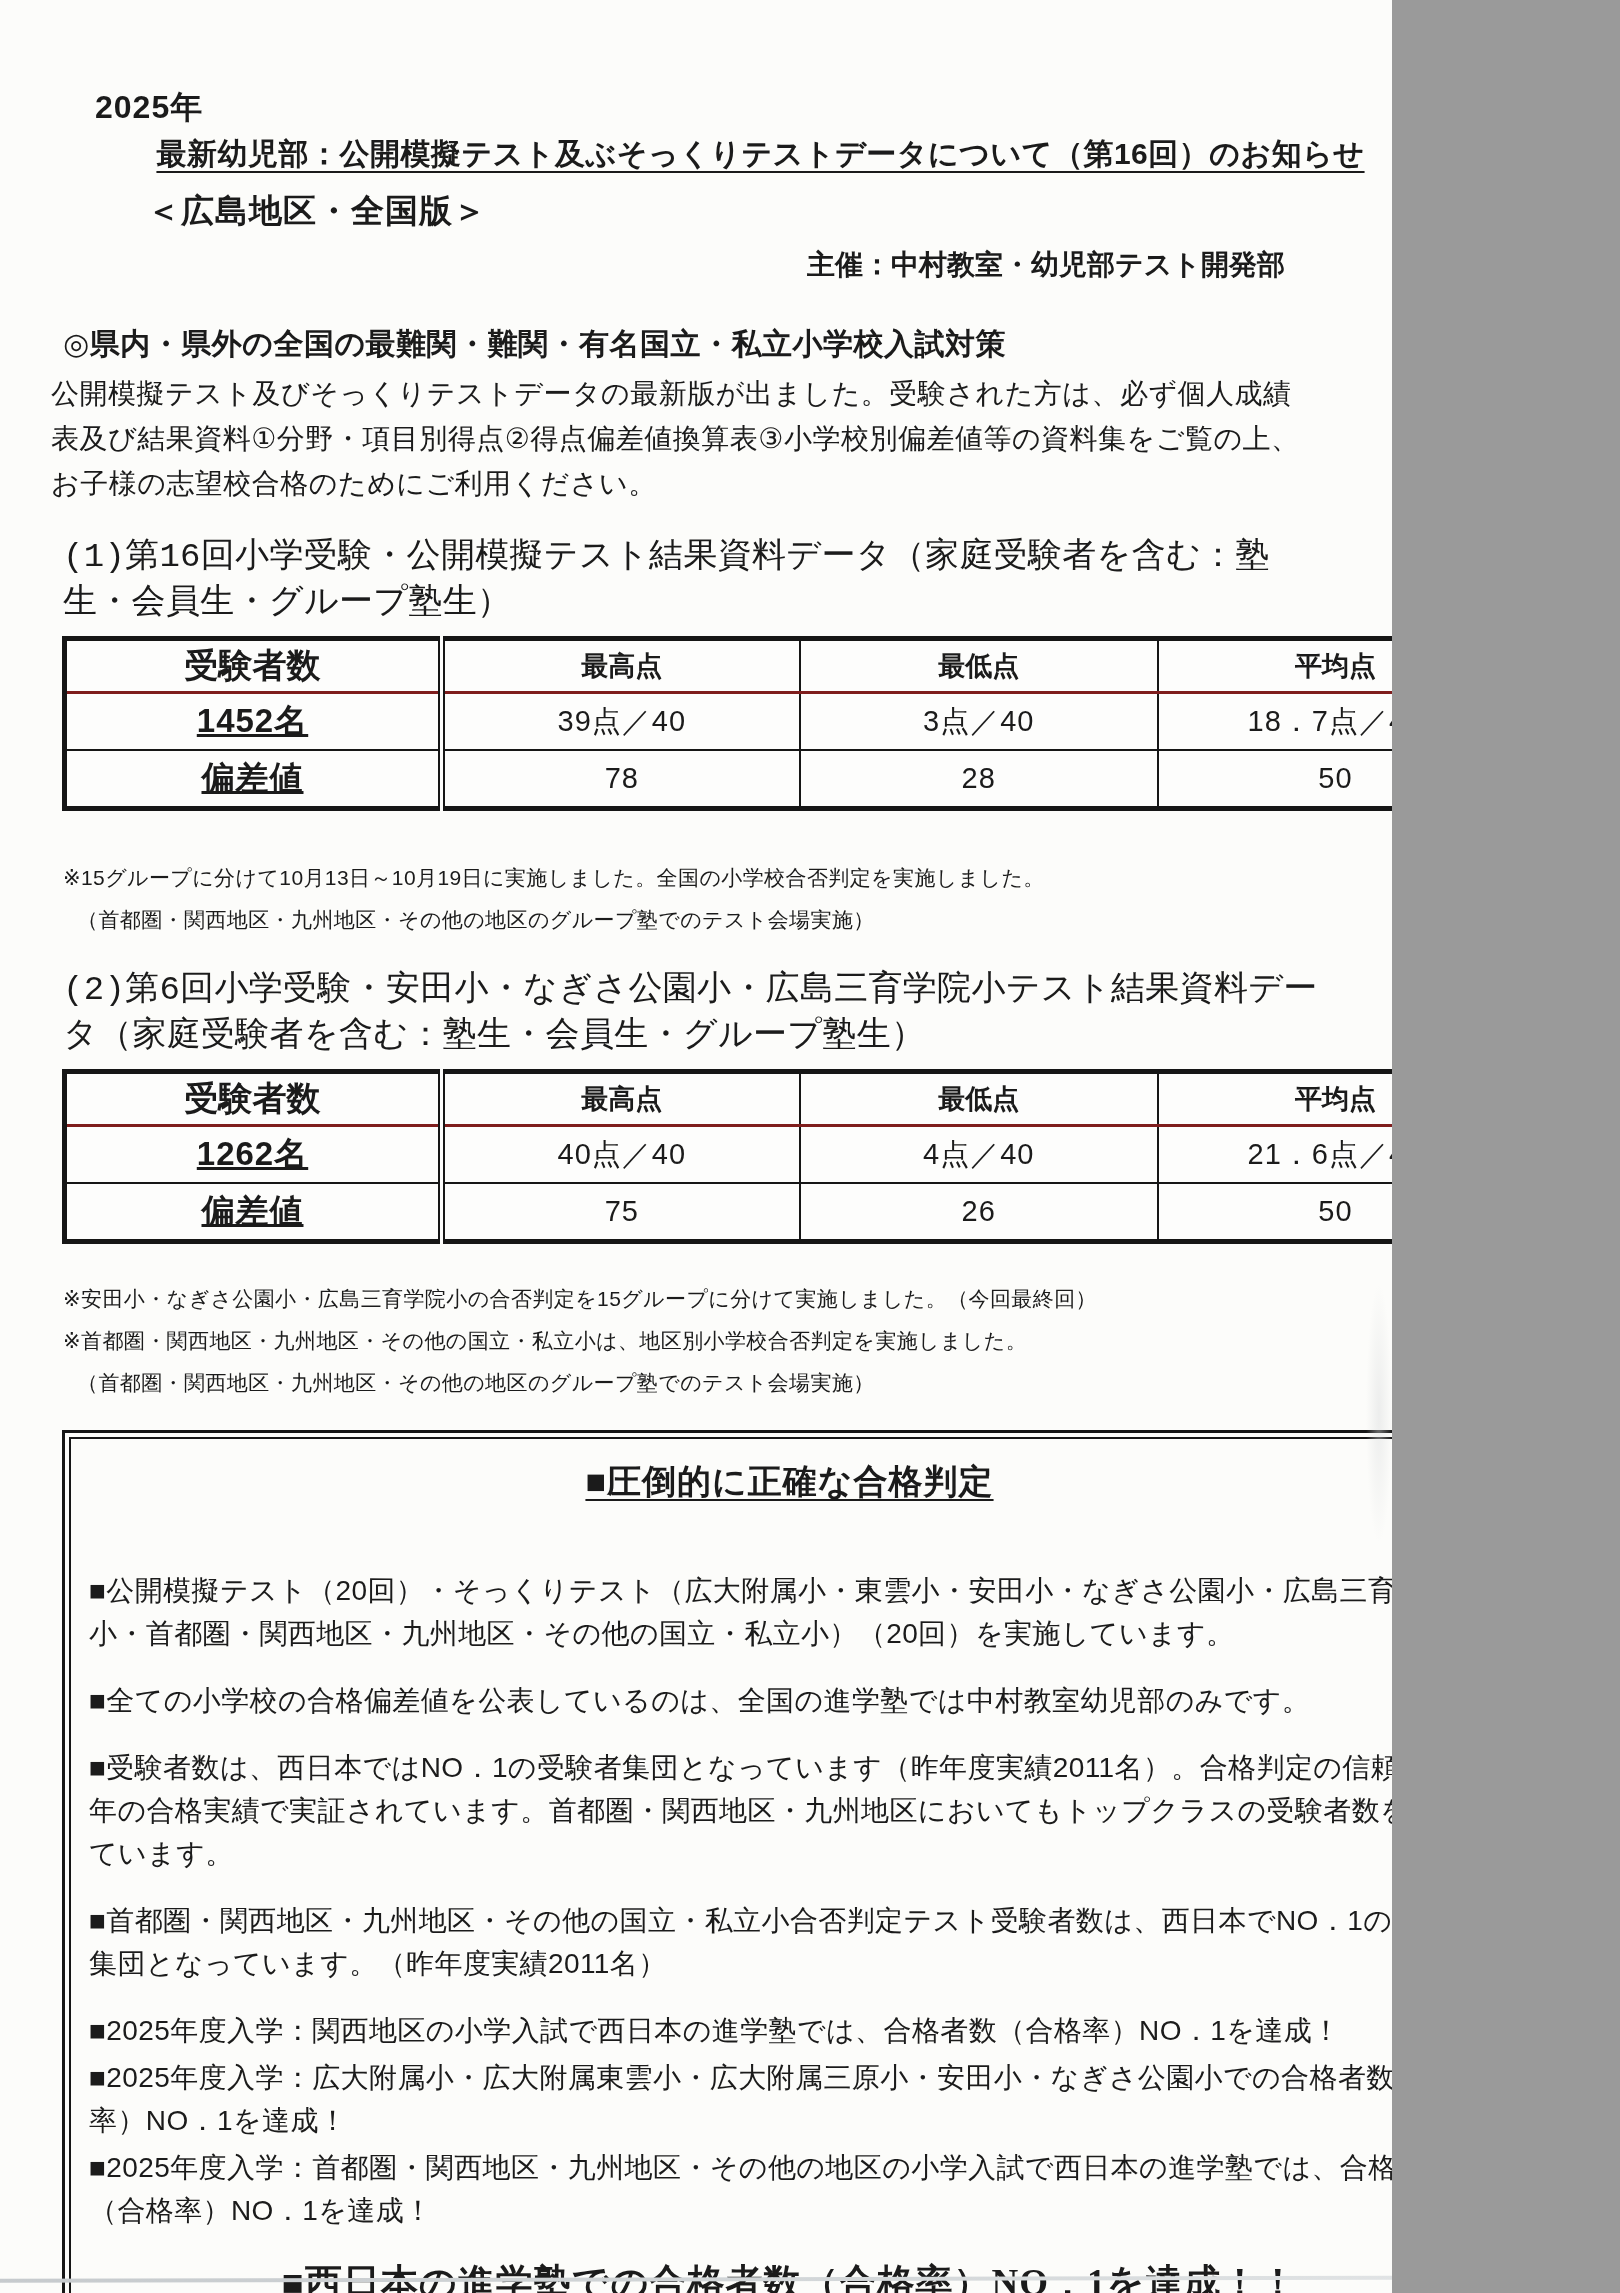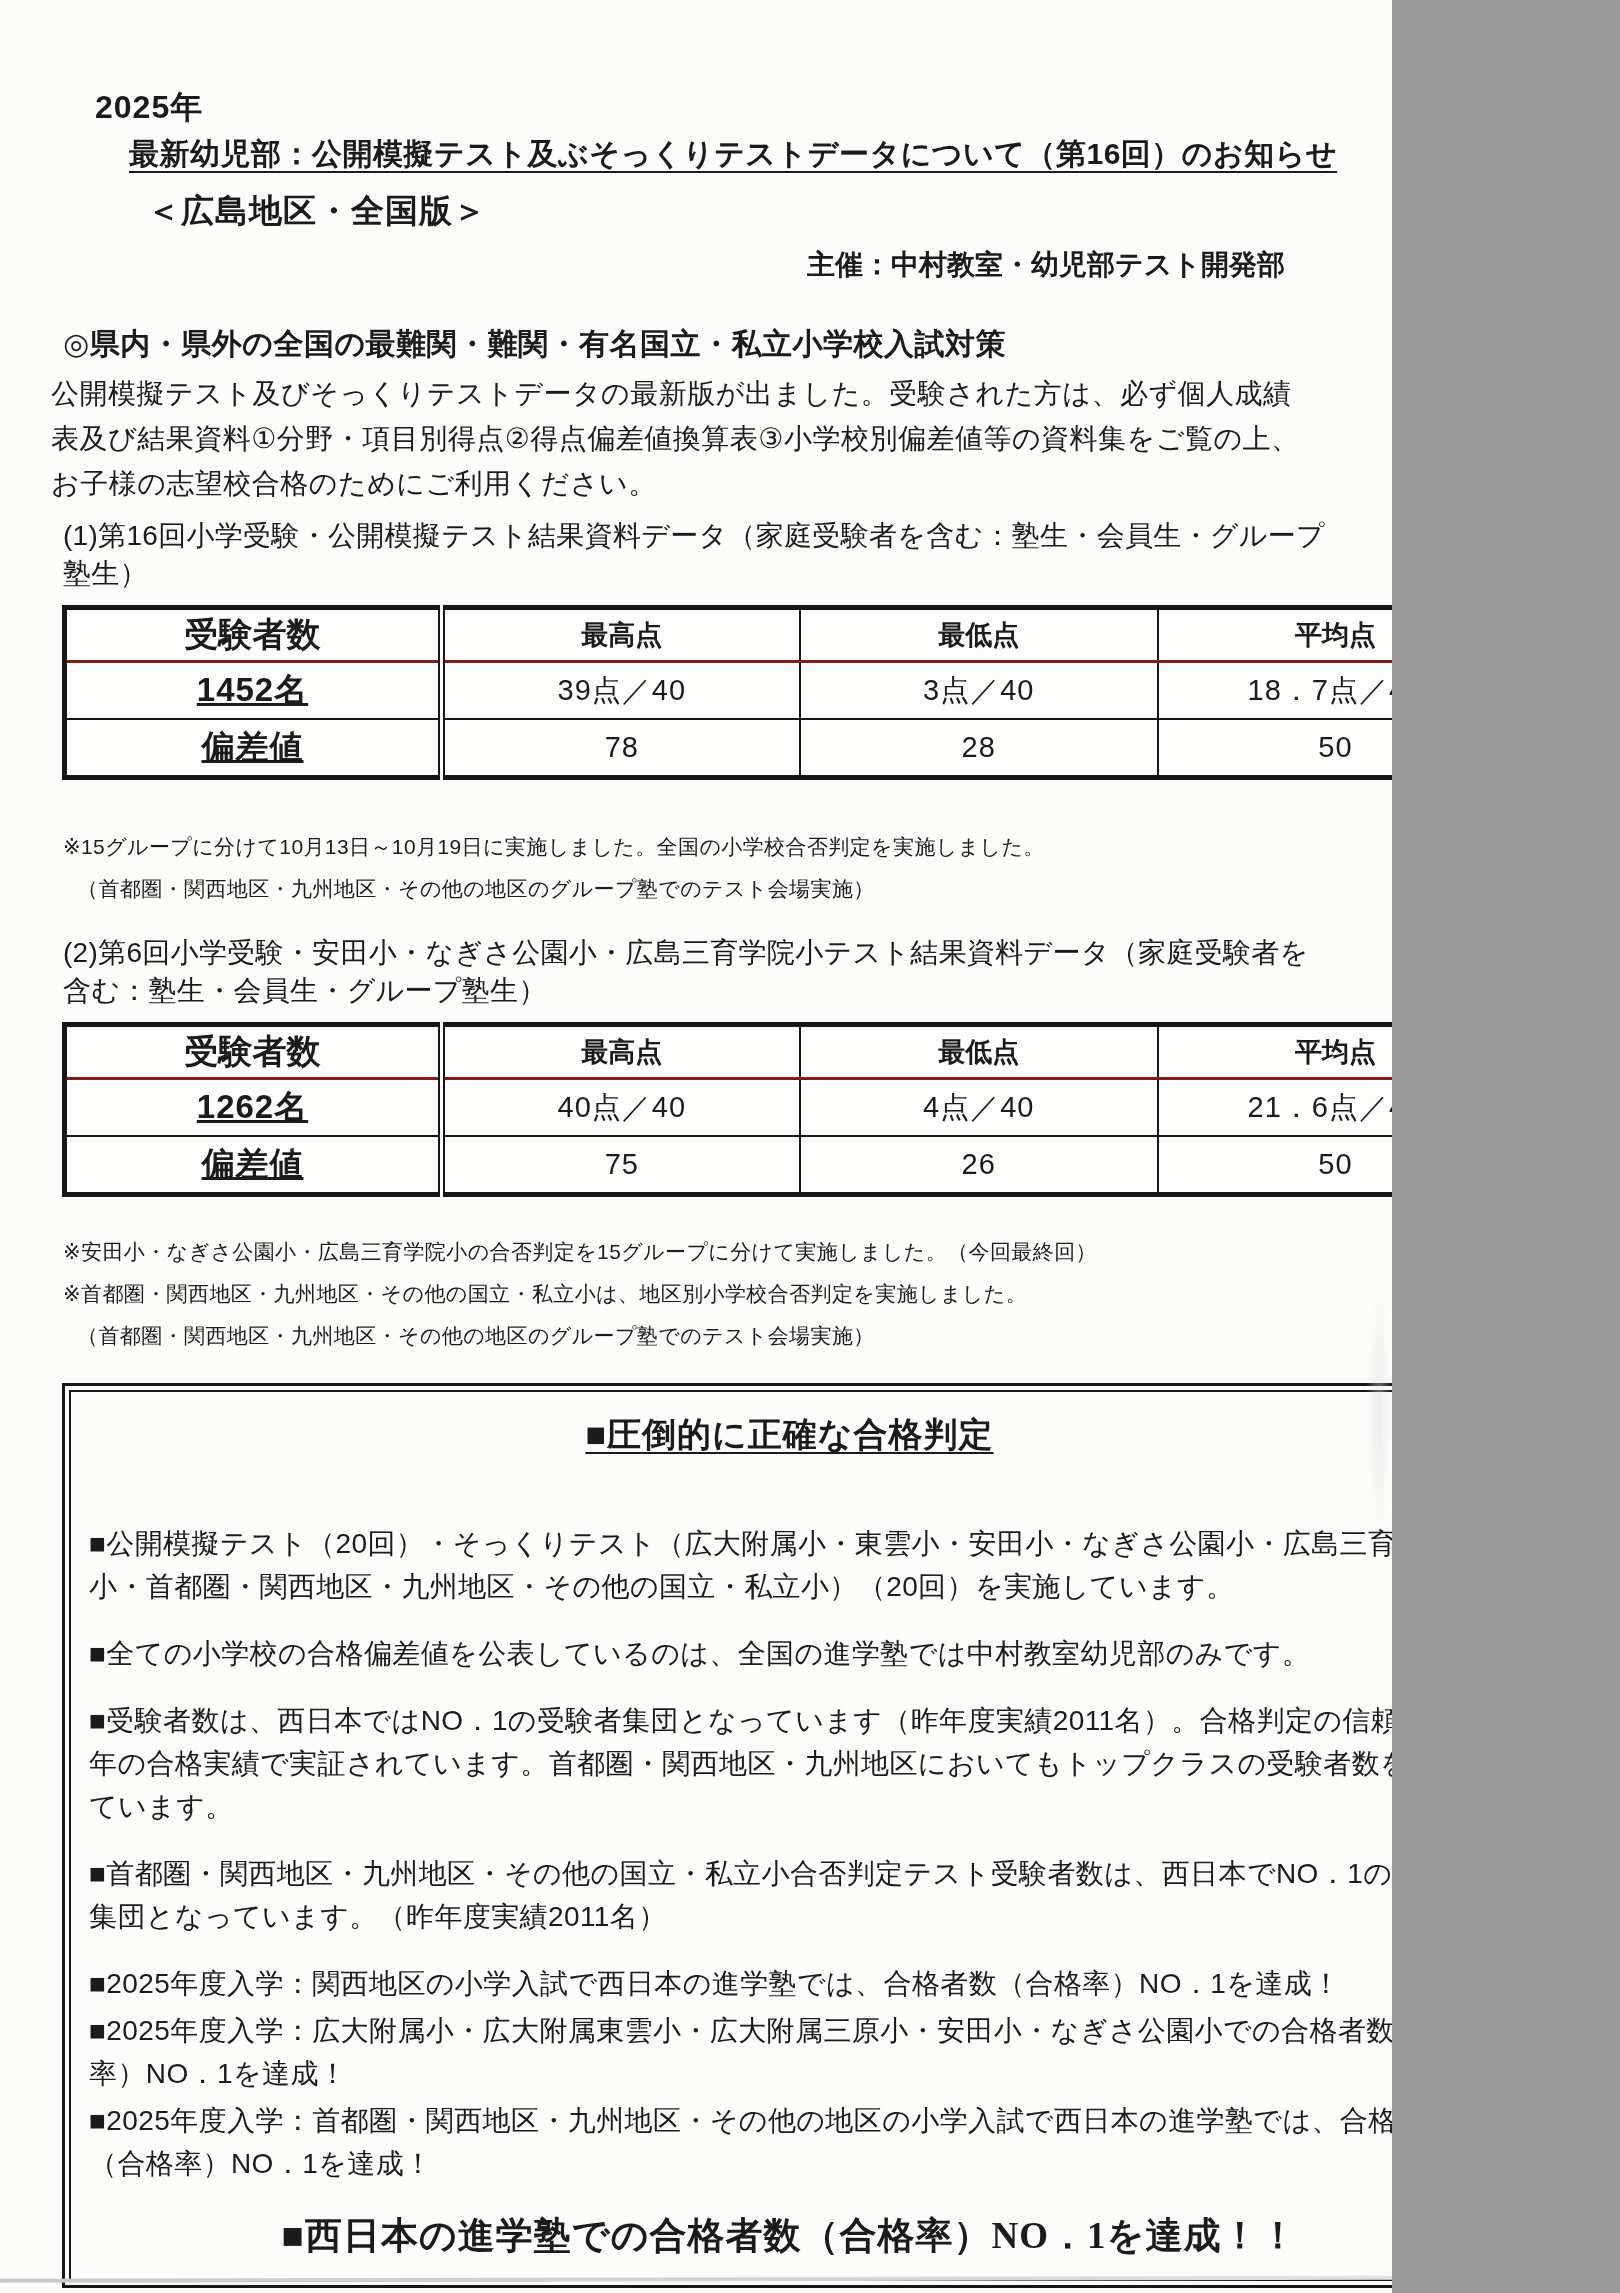--- a/index.html
+++ b/index.html
@@ -17,42 +17,43 @@
     margin:0 0 0 95px;
     font-size:32px;font-weight:bold;letter-spacing:1px;
   }
   .doc-title{
     margin:4px 0 0 129px;
     font-size:30px;font-weight:bold;
     text-decoration:underline;
     text-decoration-thickness:2px;
     text-underline-offset:7px;
     letter-spacing:0.5px;
+    text-align:center;
   }
   .doc-subtitle{
     margin:14px 0 0 147px;
     font-size:33px;font-weight:bold;letter-spacing:1px;
   }
   .organizer{
     margin:12px 107px 0 0;
     text-align:right;
     font-size:28px;font-weight:600;
   }
   .section-heading{
     margin:40px 0 0 63px;
     font-size:30px;font-weight:bold;letter-spacing:0.5px;
   }
   .intro{
     margin:6px 92px 0 51px;
     font-size:28px;line-height:45px;
     letter-spacing:0.5px;
   }
   .caption{
-    margin:11px 60px 0 63px;
-    font-size:28px;letter-spacing:0.3px;
+    margin:26px 60px 0 63px;
+    font-size:34px;letter-spacing:0.3px;font-family:Liberation Mono, monospace;
   }
   .caption-2{margin-top:24px;}
   table.results{
     margin:12px 0 0 62px;
     width:1455px;
     border-collapse:collapse;
     table-layout:fixed;
     border:5px solid #161616;
   }
   table.results th, table.results td{

